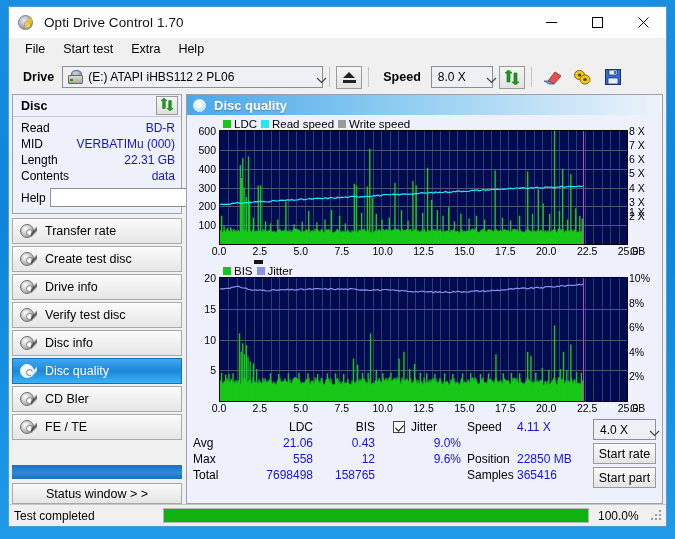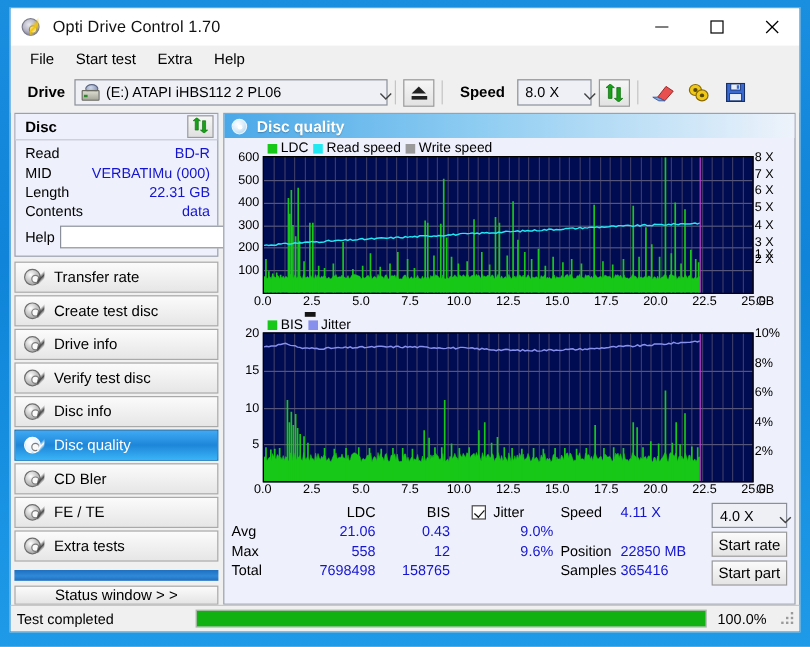--- a/index.html
+++ b/index.html
@@ -377,27 +377,20 @@
                 <i class="mk"></i>
               </span>
           <span>CD Bler</span>
         </div>
         <div class="navbtn">
           <span class="navico">
                 <i class="d"></i>
                 <i class="mk"></i>
               </span>
           <span>FE / TE</span>
-        </div>
-        <div class="navbtn">
-          <span class="navico">
-                <i class="d"></i>
-                <i class="mk"></i>
-              </span>
-          <span>Extra tests</span>
         </div>
       </div>
 
       <div class="nav-spacer"></div>
       <div class="blue-strip"></div>
       <div class="statuswin-btn">Status window &gt; &gt;</div>
     </div>
 
     <div class="content">
       <div class="panel">

